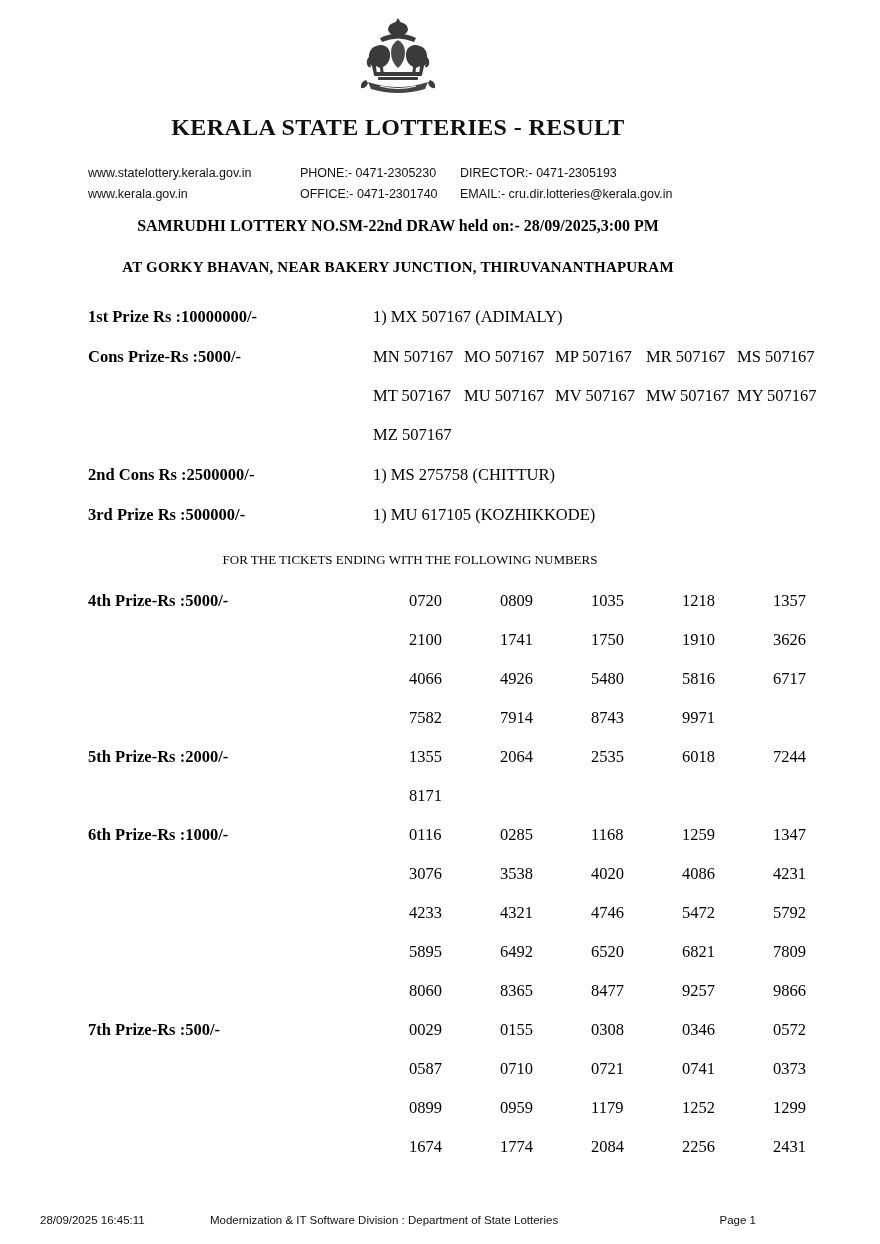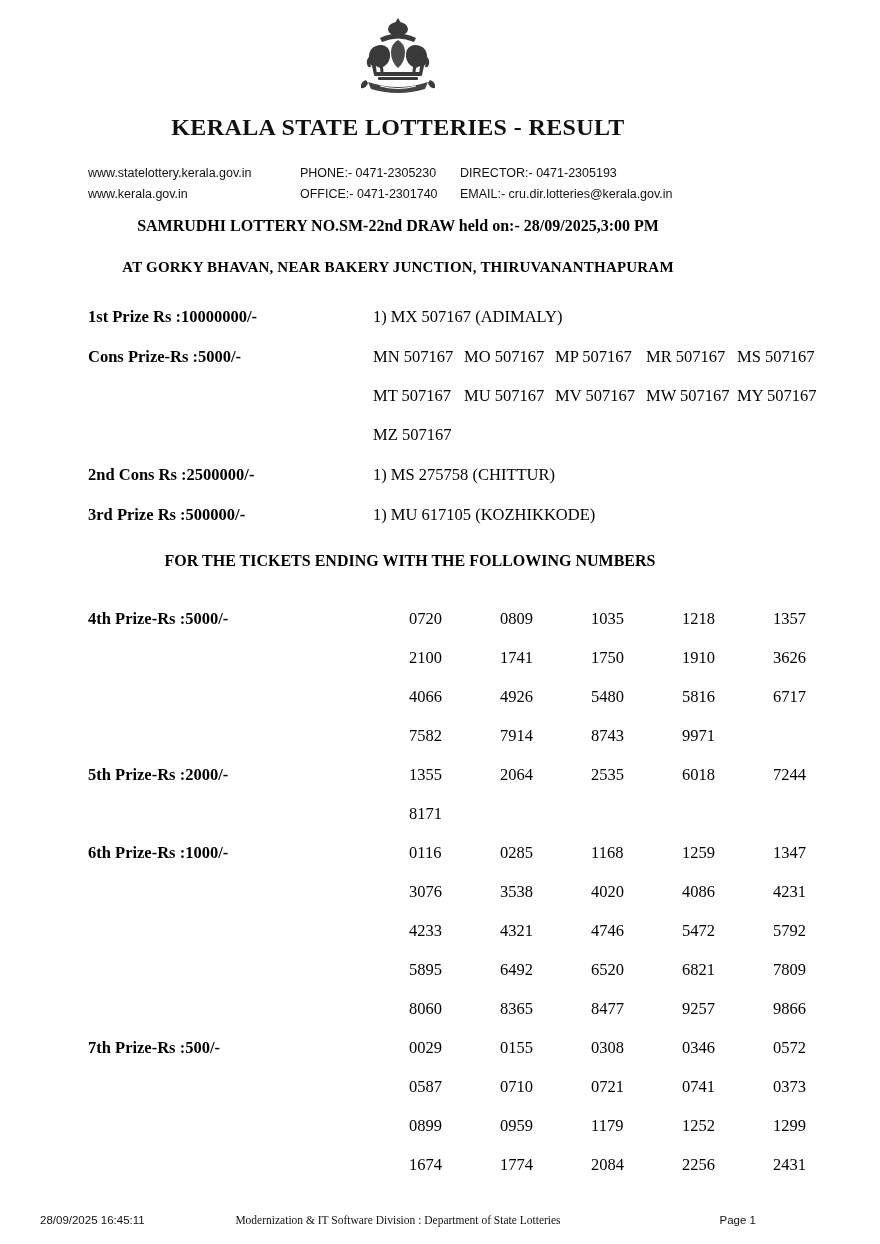--- a/index.html
+++ b/index.html
@@ -123,23 +123,23 @@
     font-size: 16.5px;
   }
   .cons-grid span {
     white-space: nowrap;
   }
 
   
   .section-heading {
     text-align: center;
     font-family: "Liberation Serif", serif;
-    font-weight: bold;
-    font-size: 16px;
-    margin: 26px 0 38px 0;
+    font-weight: normal;
+    font-size: 13px;
+    margin: 26px 0 22px 0;
     padding-left: 24px;
   }
 
   
   .num-grid {
     display: grid;
     grid-template-columns: repeat(5, 91px);
     row-gap: 17px;
     font-family: "Liberation Serif", serif;
     font-size: 16.5px;
@@ -163,22 +163,21 @@
     bottom: 18px;
     padding: 0 40px;
     display: flex;
     align-items: center;
     justify-content: space-between;
     font-size: 11.5px;
     color: #111;
   }
   .footer-center {
     flex: 1 1 auto;
-    text-align: center;
-    font-family: Liberation Serif, serif;
+    text-align: left;
   }
   .footer-left { width: 170px; }
   .footer-right { width: 170px; text-align: right; }
 </style>
 </head>
 <body>
 
 <div class="page">
 
   <div class="emblem-wrap">

